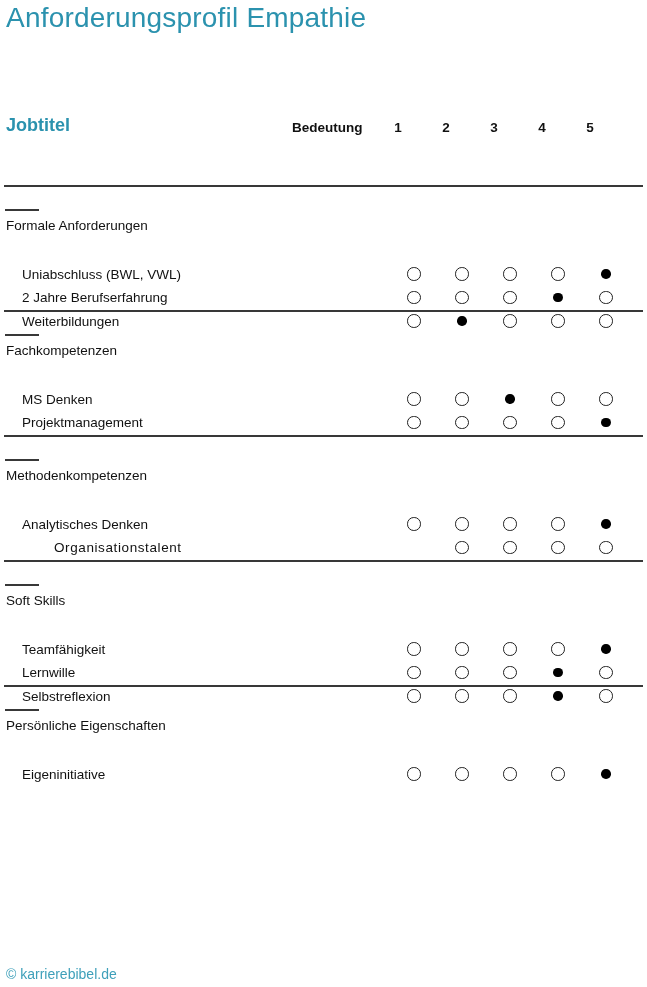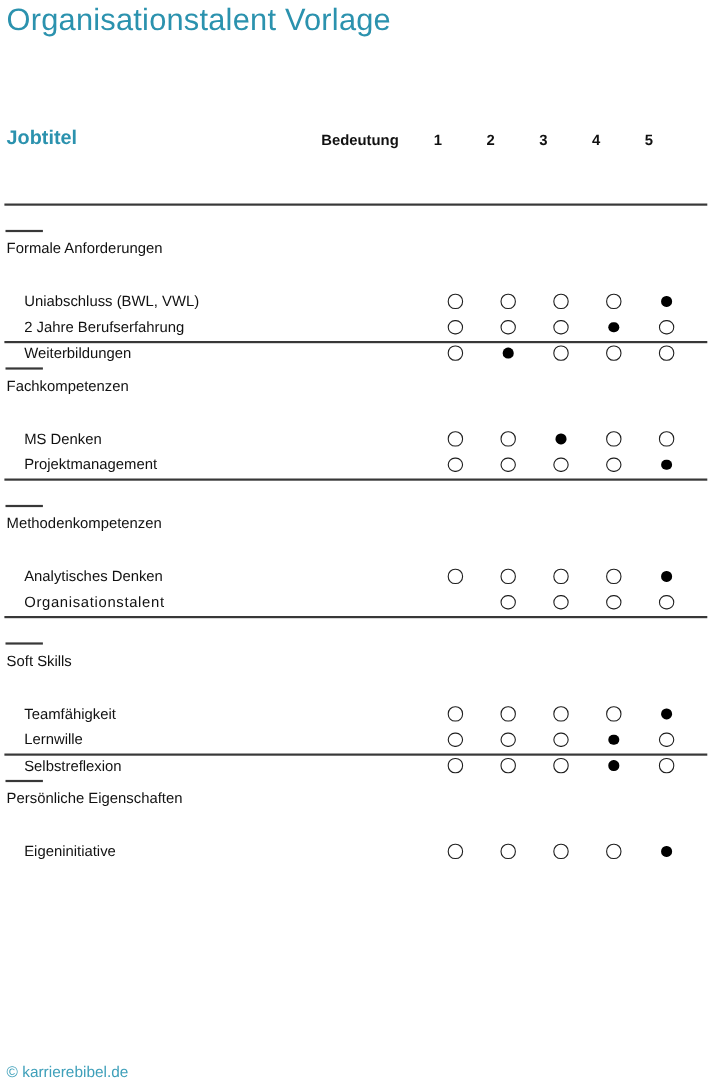--- a/index.html
+++ b/index.html
@@ -66,21 +66,21 @@
   .dot.filled{width:9.5px;height:9.5px;border:none;background:#000;}
   .footer{
     position:absolute;left:6px;top:966px;
     font-size:14px;color:var(--footer);
   }
 </style>
 </head>
 <body>
 
 <div class="header">
-  <div class="page-title">Organisationstalent Vorlage</div>
+  <div class="page-title">Anforderungsprofil Empathie</div>
   <div class="job-title">Jobtitel</div>
   <div class="importance">Bedeutung</div>
   <div class="scale-nums">
     <span>1</span>
     <span>2</span>
     <span>3</span>
     <span>4</span>
     <span>5</span>
   </div>
 </div>
@@ -216,21 +216,21 @@
             </div>
             <div class="cell">
               <span class="dot"></span>
             </div>
             <div class="cell">
               <span class="dot filled"></span>
             </div>
           </div>
         </div>
         <div class="row">
-          <span class="req-label" style="letter-spacing: 0.6px;">Organisationstalent</span>
+          <span class="req-label" style="letter-spacing: 0.6px; margin-left: 32px;">Organisationstalent</span>
           <div class="cells shift">
             <div class="cell">
               <span class="dot"></span>
             </div>
             <div class="cell">
               <span class="dot"></span>
             </div>
             <div class="cell">
               <span class="dot"></span>
             </div>

